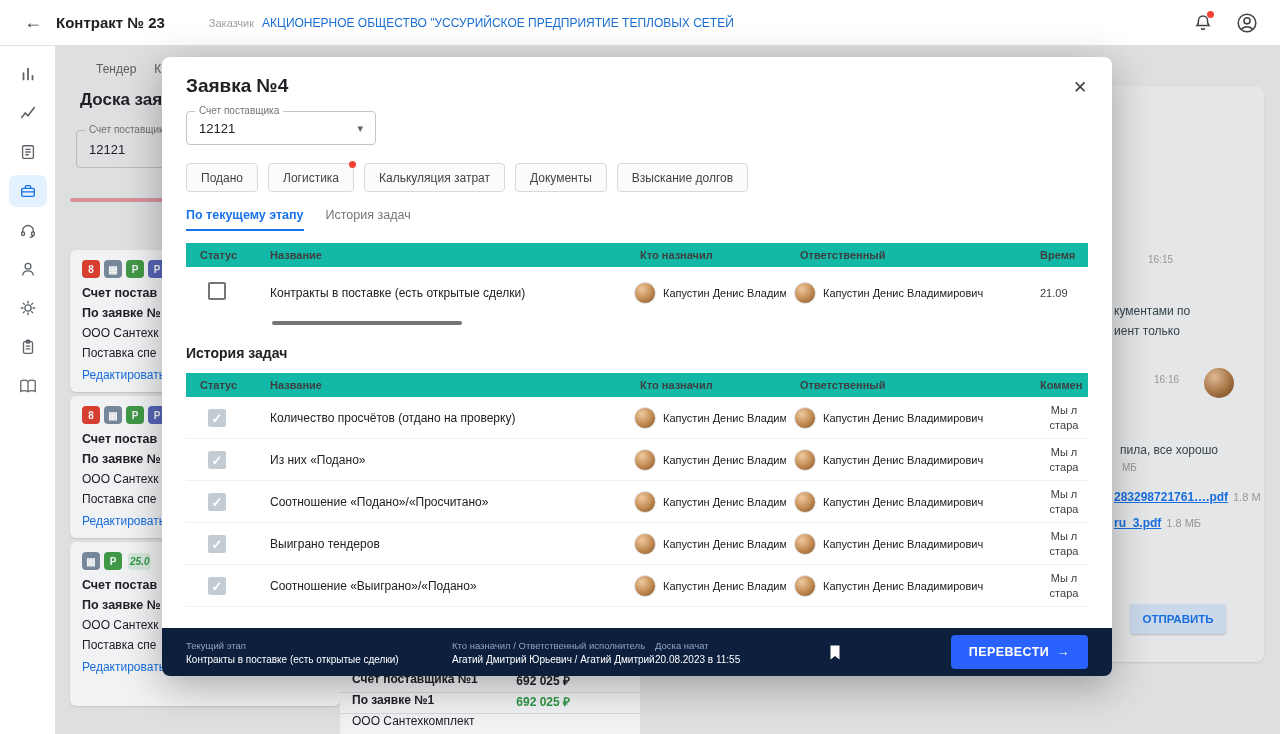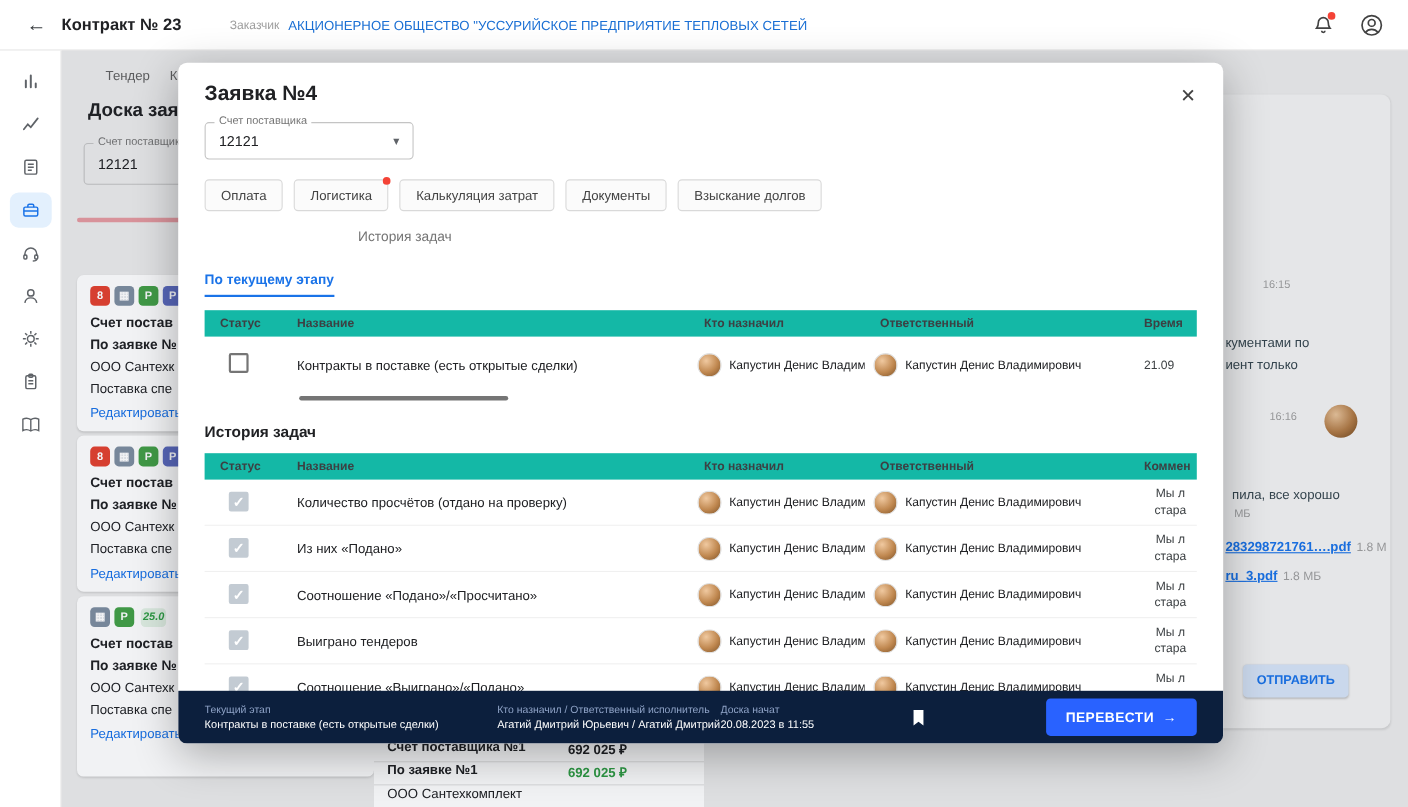--- a/index.html
+++ b/index.html
@@ -83,21 +83,21 @@
   .select .arr { margin-left:auto; color:#5f6368; font-size:11px; }
 
   .chips { display:flex; gap:10px; margin-top:18px; }
   .chip { height:29px; padding:0 14px; display:inline-flex; align-items:center; border:1px solid #d9d9d9;
           border-radius:4px; background:#fbfbfb; font-size:12px; color:#444; position:relative; cursor:pointer; white-space:nowrap; }
   .chip.active { background:#1a73e8; border-color:#1a73e8; color:#fff; font-weight:bold; }
   .chip .dot { position:absolute; top:-3px; right:-3px; width:7px; height:7px; border-radius:50%; background:#f44336; }
 
   .subtabs { display:flex; gap:22px; margin-top:16px; }
   .stab { font-size:12.5px; color:#757575; padding-bottom:7px; cursor:pointer; }
-  .stab.active { color:#1a73e8; font-weight:bold; border-bottom:2px solid #1a73e8;margin-top:39px; }
+  .stab.active { color:#1a73e8; font-weight:bold; border-bottom:2px solid #1a73e8; }
 
   .tg { display:grid; grid-template-columns:70px 370px 160px 240px 62px; align-items:center; }
   .th { background:#14b8a6; height:24px; margin-top:12px; }
   .th > div { font-size:11px; font-weight:bold; color:#3c4043; padding-left:14px; white-space:nowrap; overflow:hidden; }
   .row-main { min-height:52px; }
   .hrow { height:42px; border-bottom:1px solid #f0f0f0; }
   .c-status { padding-left:22px; }
   .c-name { font-size:12px; padding-left:14px; white-space:nowrap; overflow:hidden; }
   .person { display:flex; align-items:center; gap:7px; padding-left:8px; font-size:11px; white-space:nowrap; overflow:hidden; }
   .avatar { width:22px; height:22px; border-radius:50%; flex:none; border:1px solid #e0e0e0;
@@ -301,21 +301,21 @@
     <div class="m-body">
       <div class="m-title">Заявка №4</div>
 
       <div class="select">
         <span class="flabel">Счет поставщика</span>
         <span>12121</span>
         <span class="arr">▾</span>
       </div>
 
       <div class="chips">
-        <span class="chip">Оплата</span>
+        <span class="chip">Подано</span>
         <span class="chip">
             <span>Логистика</span>
             <span class="dot"></span>
           </span>
         <span class="chip">Калькуляция затрат</span>
         <span class="chip">Документы</span>
         <span class="chip">Взыскание долгов</span>
       </div>
 
       <div class="subtabs">

